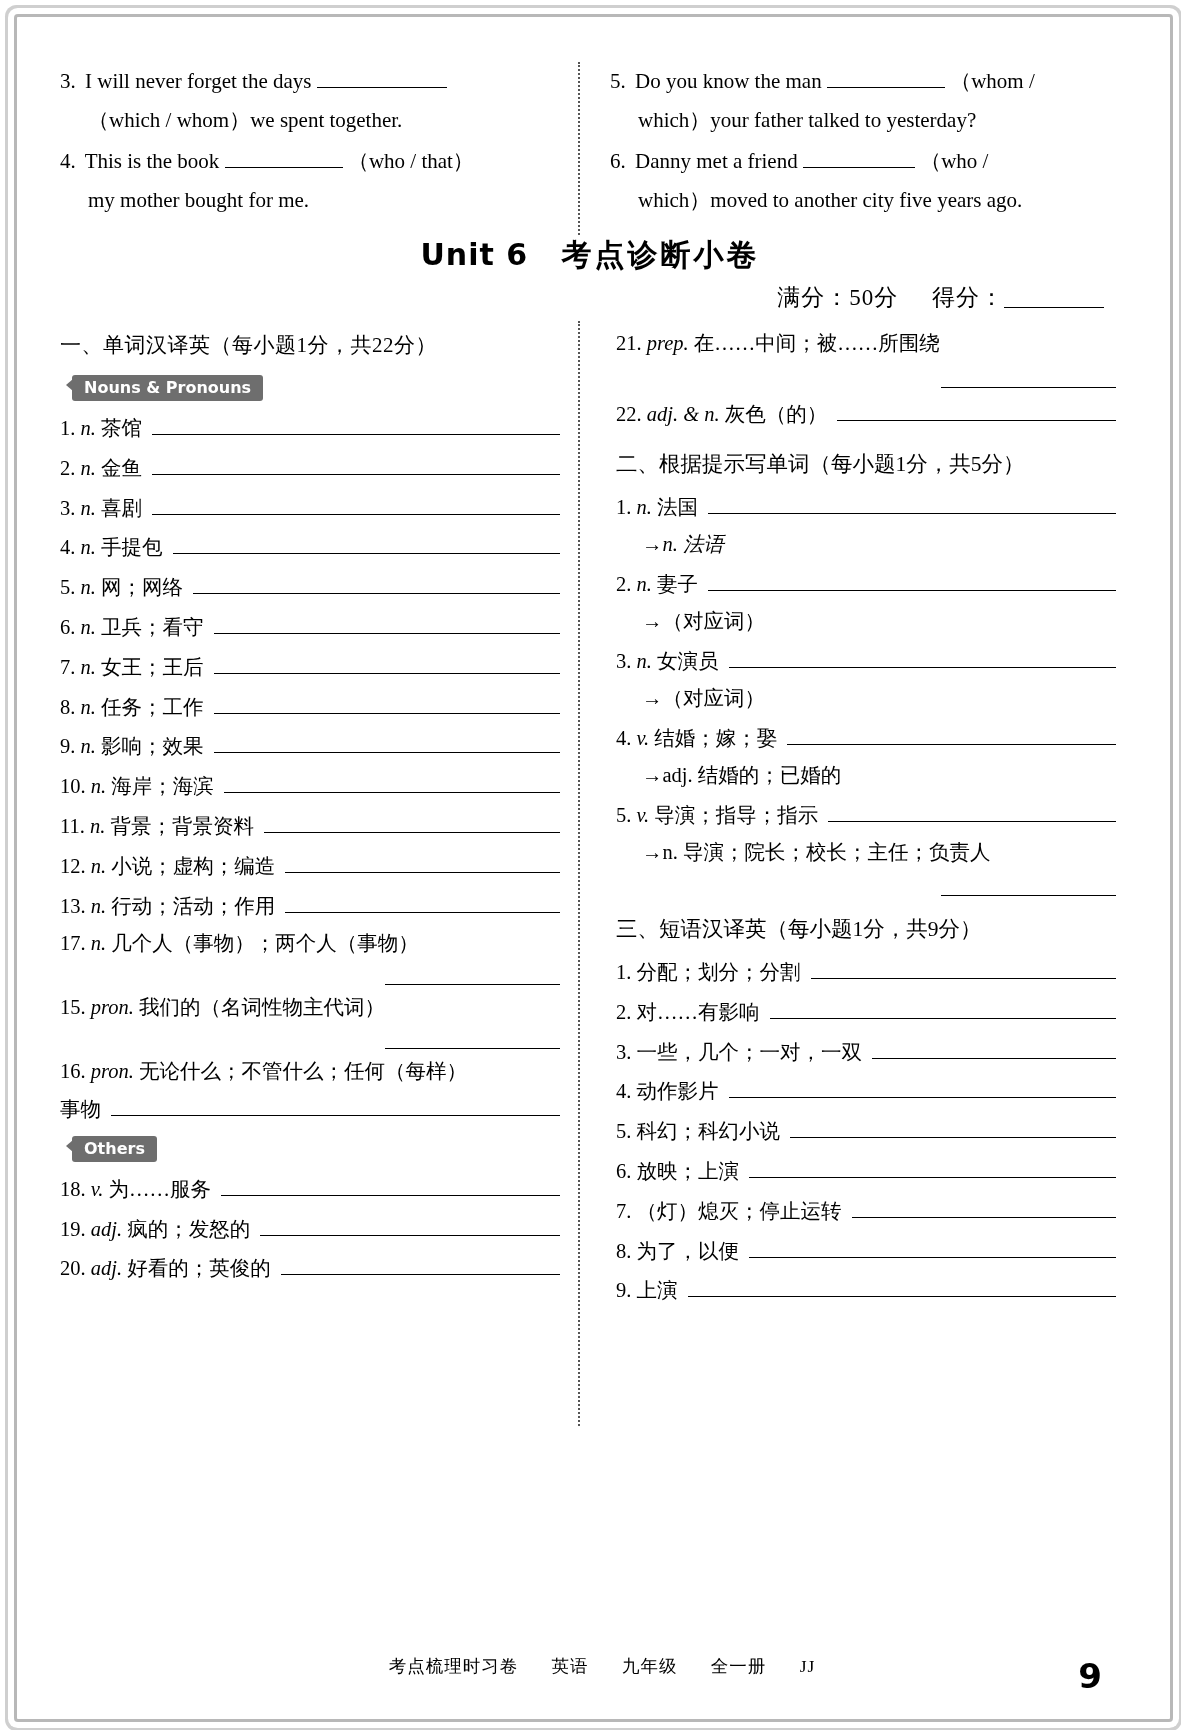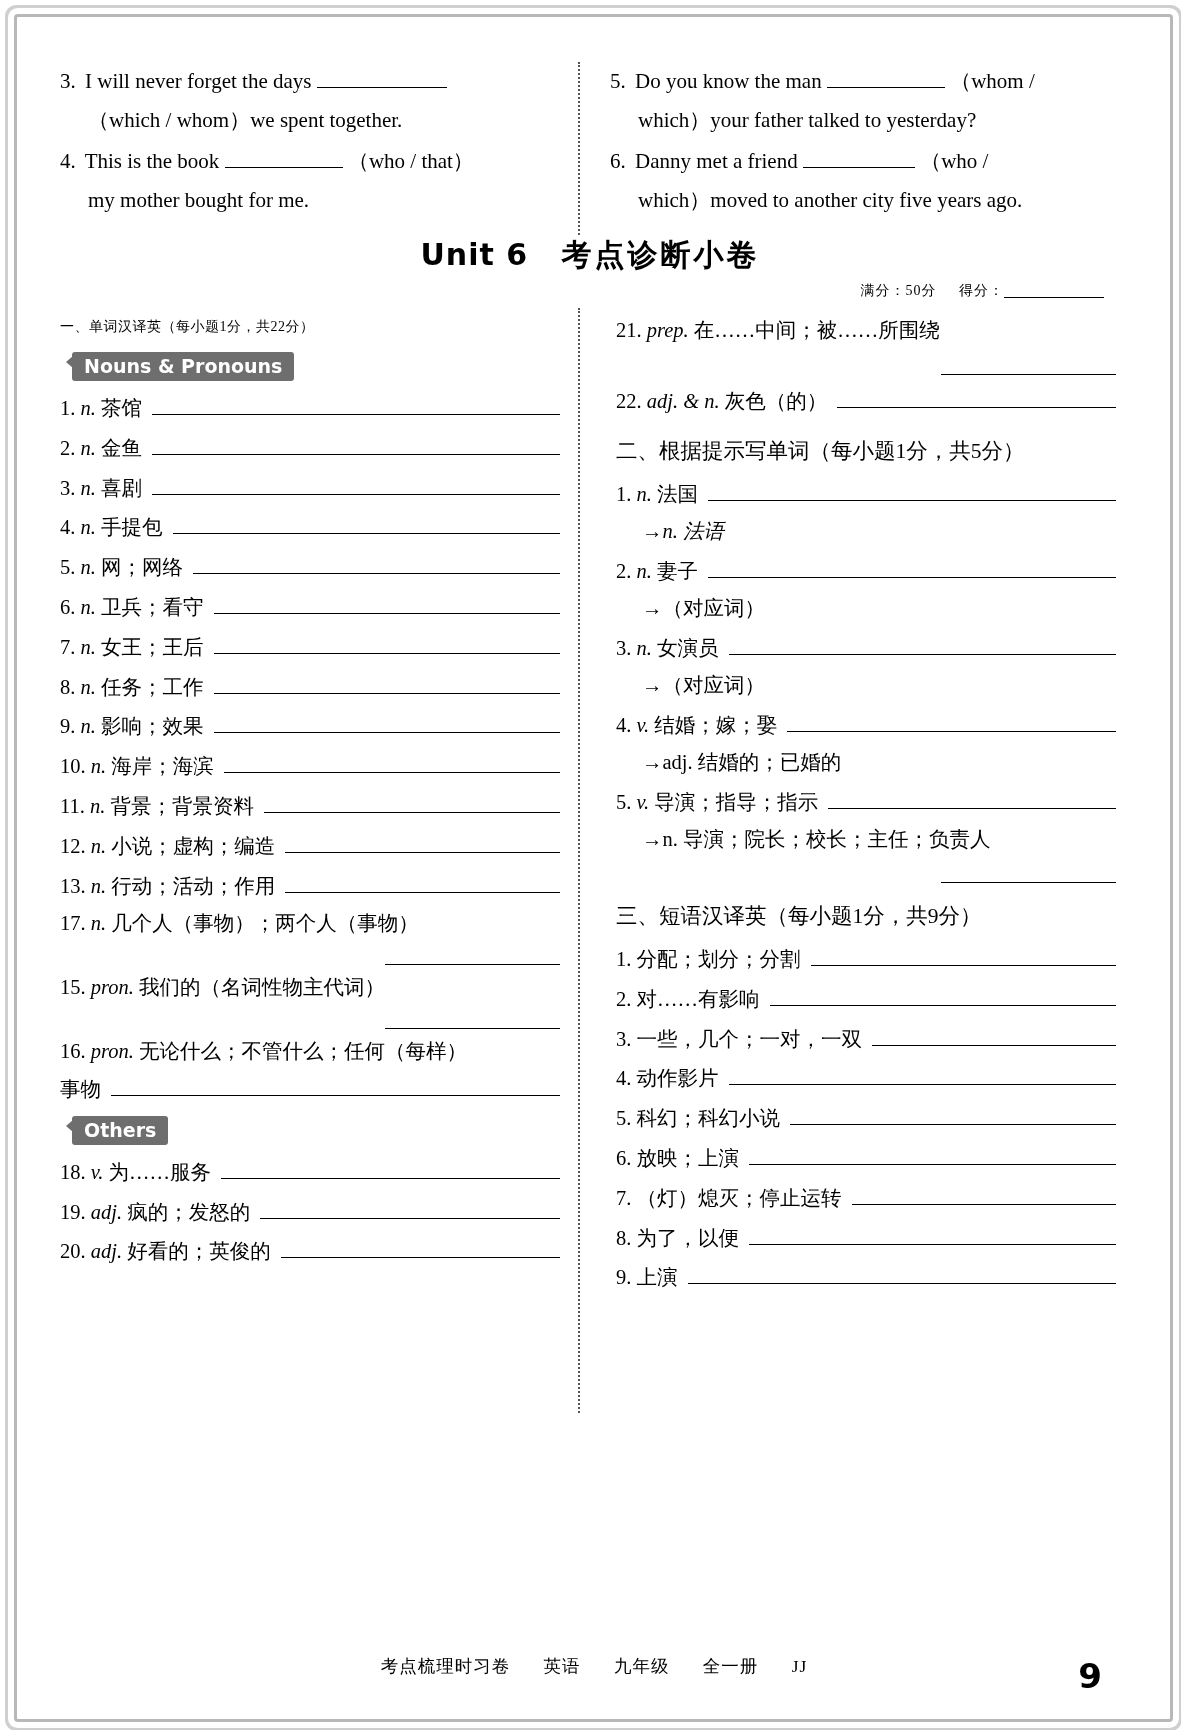--- a/index.html
+++ b/index.html
@@ -82,21 +82,21 @@
     text-align: center;
     font-family: "DejaVu Sans", sans-serif;
     font-weight: bold;
     font-size: 30px;
     letter-spacing: 1px;
     margin-bottom: 6px;
   }
   .unit-title .cn { margin-left: 22px; letter-spacing: 3px;}
   .score-line {
     text-align: right;
-    font-size: 14px;
+    font-size: 23px;
     padding-right: 16px;
     margin-bottom: 14px;
     letter-spacing: 1px;
   }
   .score-line .sblank {
     display: inline-block;
     width: 100px;
     border-bottom: 1.3px solid #000;
     vertical-align: -3px;
   }
@@ -110,32 +110,32 @@
   .bcol-left { width: 508px; padding-right: 10px; }
   .bcol-right { width: 508px; padding-left: 42px; }
   .bdivider {
     position: absolute;
     left: 518px;
     top: -6px;
     height: 1105px;
     border-left: 2px dotted #555;
   }
   .sec-head {
-    font-size: 14px;
+    font-size: 21px;
     font-weight: normal;
     margin: 4px 0 10px 0;
     letter-spacing: 0.5px;
   }
   .tag {
     display: inline-block;
     background: #6e6e6e;
     color: #fff;
     font-family: "DejaVu Sans", sans-serif;
     font-weight: bold;
-    font-size: 19px;
+    font-size: 16px;
     padding: 3px 12px 4px 12px;
     border-radius: 3px;
     margin: 6px 0 8px 12px;
     position: relative;
   }
   .tag::before {
     content: "";
     position: absolute;
     left: -6px;
     top: 4px;
@@ -197,21 +197,21 @@
     font-size: 21.5px;
     margin: 18px 0 10px 0;
   }
   .right-first {
     font-size: 20.5px;
     line-height: 1.62;
   }
   
   .footer {
     position: absolute;
-    left: 4px;
+    left: 12px;
     bottom: -16px;
     width: 1060px;
     text-align: center;
     font-size: 17.5px;
     letter-spacing: 1px;
   }
   .footer .seg { margin: 0 14px; }
   .pagenum {
     position: absolute;
     right: 18px;

